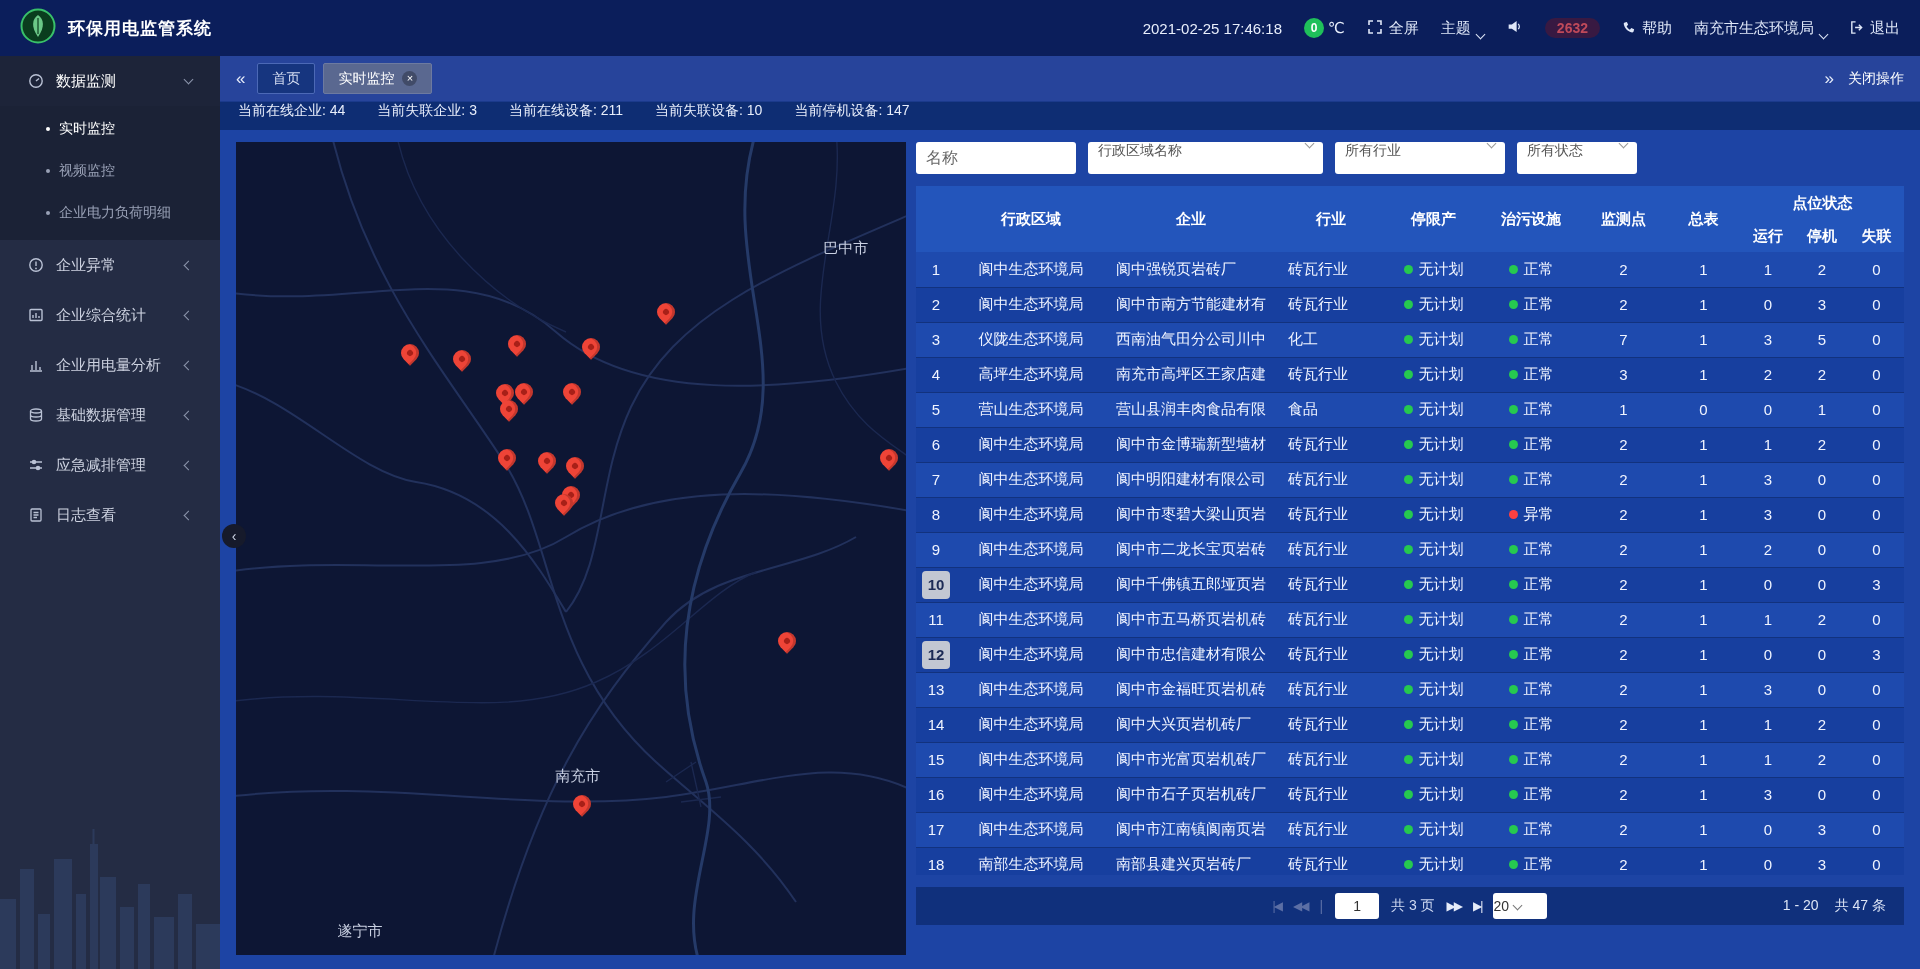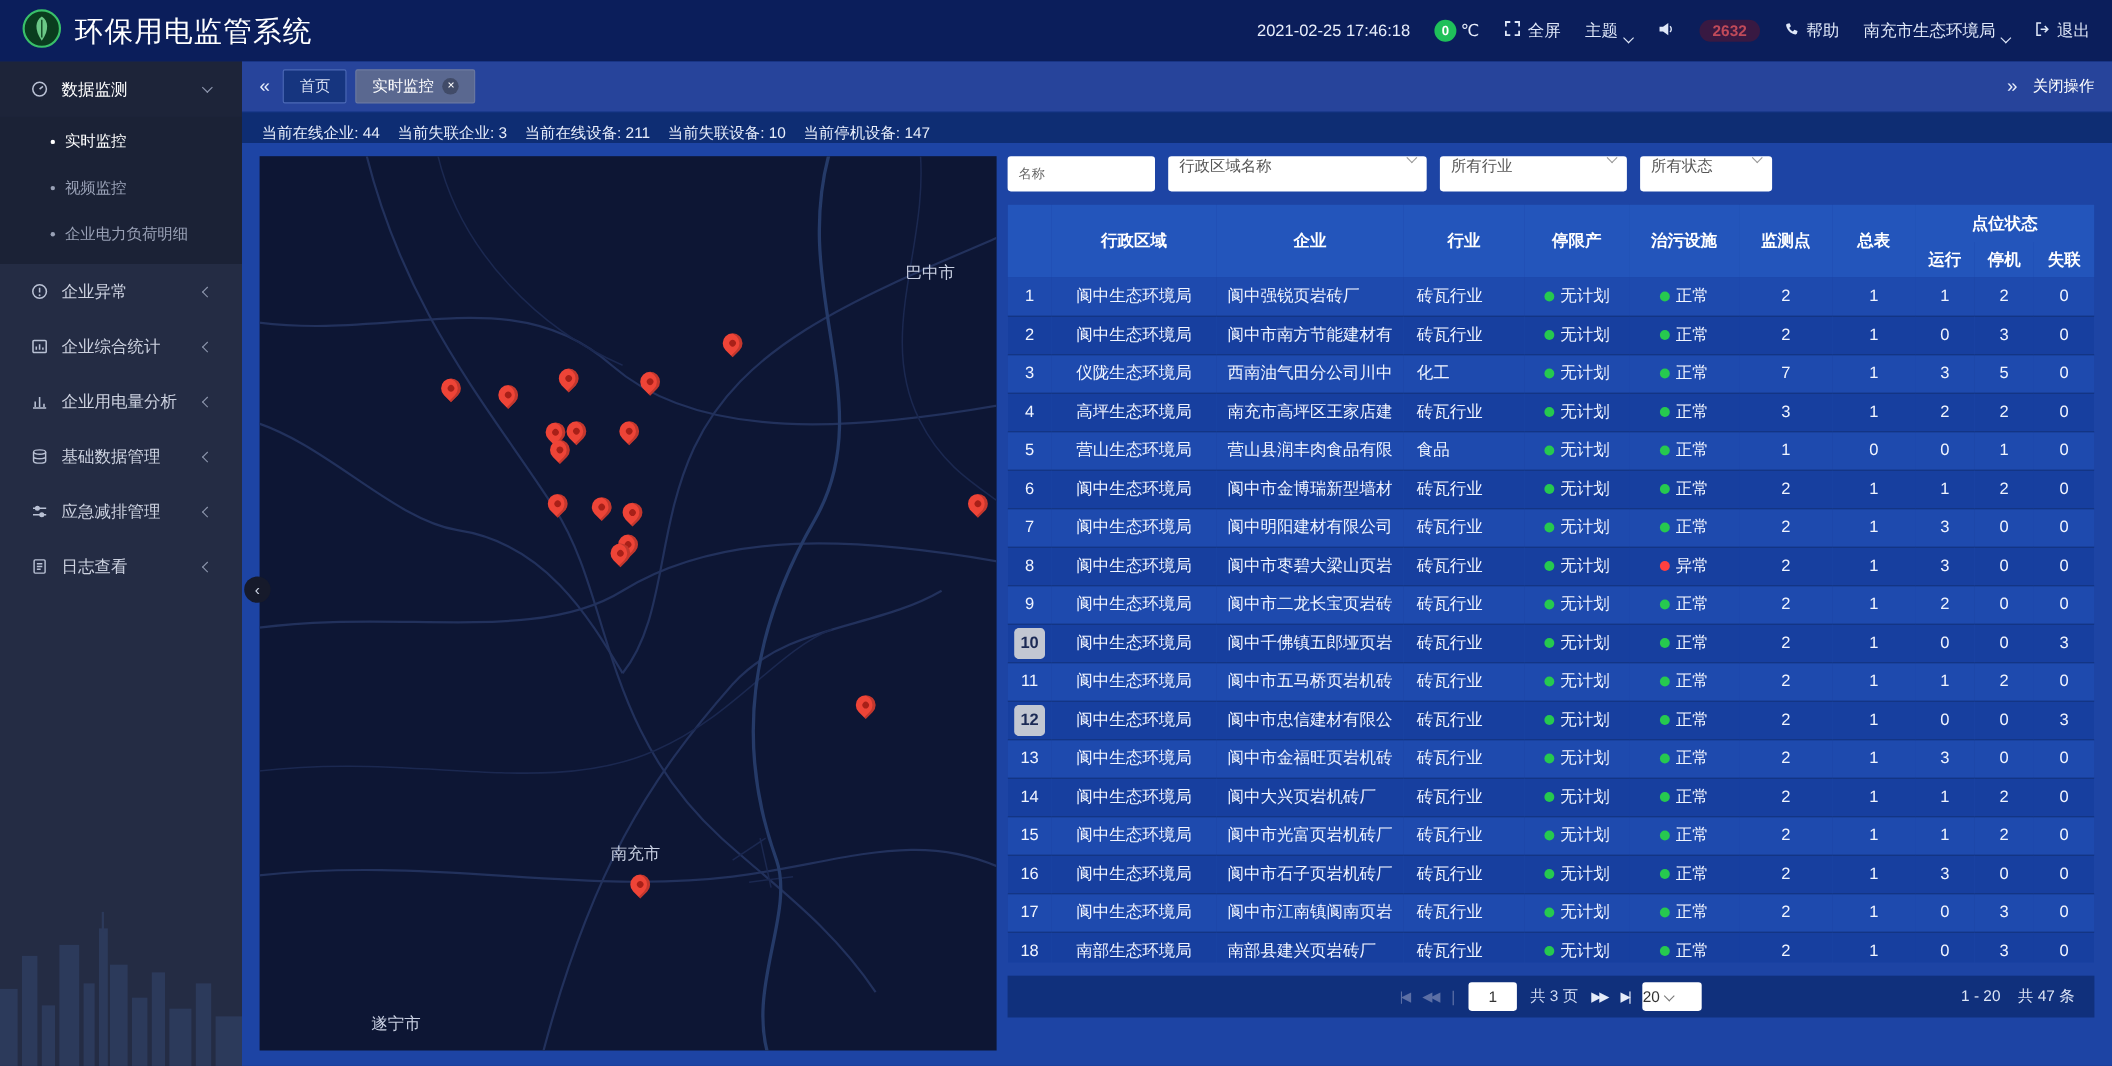--- a/index.html
+++ b/index.html
@@ -4,21 +4,21 @@
 <style>
   * { box-sizing: border-box; margin: 0; padding: 0; }
   html,body { width:1920px; height:969px; overflow:hidden;
     font-family:"Liberation Sans","DejaVu Sans",sans-serif; background:#0b1e5b; }
   .app { width:1920px; height:969px; display:flex; flex-direction:column; }
 
   
   .top { height:56px; background:#0b1e5b; display:flex; align-items:center;
     justify-content:space-between; padding:0 20px; color:#e8eefb; flex-shrink:0; }
   .h-left { display:flex; align-items:center; gap:12px; }
-  .app-title { font-size:26px; font-weight:normal; letter-spacing:1px; color:#fff; }
+  .app-title { font-size:17px; font-weight:bold; letter-spacing:1px; color:#fff; }
   .h-right { display:flex; align-items:center; gap:22px; font-size:15px; }
   .h-item { display:inline-flex; align-items:flex-end; gap:6px; color:#dfe7f8; cursor:pointer; }
   .temp-wrap { display:inline-flex; align-items:center; gap:4px; }
   .temp-badge { width:20px; height:20px; border-radius:50%; background:#1fc05a; color:#fff;
     font-size:12px; display:inline-flex; align-items:center; justify-content:center; font-weight:bold; }
   .alert-count { color:#c04a5a; background:rgba(110,20,35,.45); padding:2px 12px;
     border-radius:11px; font-weight:bold; font-size:14px; }
   .chev-down { width:7px; height:7px; border-right:1.5px solid currentColor;
     border-bottom:1.5px solid currentColor; transform:rotate(45deg); margin-top:-4px; display:inline-block; }
 
@@ -48,21 +48,21 @@
   .tabbar { height:46px; background:#27449b; display:flex; align-items:center;
     padding:0 16px; gap:12px; color:#fff; border-bottom:1px solid #1b3a8c; flex-shrink:0; }
   .tab-scroll { font-size:17px; color:#e8eefb; cursor:pointer; }
   .tab { height:31px; display:flex; align-items:center; padding:0 14px; gap:8px; font-size:14px;
     background:#16357f; border:1px solid #4c69b6; border-radius:2px; color:#d6def2; cursor:pointer; }
   .tab.active { background:#5a6890; border-color:#6d7aa0; color:#fff; }
   .tab-close { width:15px; height:15px; border-radius:50%; background:rgba(0,0,0,.28); color:#fff;
     display:flex; align-items:center; justify-content:center; font-size:11px; line-height:1; }
   .tabbar-right { margin-left:auto; display:flex; gap:14px; align-items:center; font-size:14px; color:#fff; }
 
-  .statsbar { height:28px; background:#0e2d73; display:flex; align-items:flex-end; gap:16px;
+  .statsbar { height:28px; background:#0e2d73; display:flex; align-items:flex-start; gap:32px;
     padding:0 18px; font-size:14px; color:#e8eefb; flex-shrink:0; }
 
   .content { flex:1; display:flex; gap:10px; padding:12px 16px 14px; min-height:0; }
 
   
   .map-wrap { width:670px; flex-shrink:0; position:relative; }
   .map { position:absolute; inset:0; background:#0d1634; overflow:hidden; }
   .map svg.roads { position:absolute; inset:0; }
   .map-label { position:absolute; transform:translate(-50%,-50%); color:#c9d0e2; font-size:15px; white-space:nowrap; }
   .pin { position:absolute; width:18px; height:18px; background:var(--pin,#ee4437);
@@ -70,22 +70,22 @@
     box-shadow:inset -2px -2px 0 rgba(0,0,0,.18); cursor:pointer; }
   .pin::after { content:""; position:absolute; left:6px; top:6px; width:6px; height:6px;
     border-radius:50%; background:#a82018; }
   .collapse-btn { position:absolute; left:-14px; top:calc(48.5% - 12px); width:24px; height:24px;
     border-radius:50%; background:#161a2b; color:#cfd6e6; display:flex; align-items:center;
     justify-content:center; z-index:6; cursor:pointer; font-size:14px; }
 
   
   .right { flex:1; display:flex; flex-direction:column; min-width:0; padding-bottom:30px; }
   .filters { display:flex; gap:12px; height:32px; margin-bottom:12px; flex-shrink:0; }
-  .f-input { width:134px; background:#fff; border:none; border-radius:3px; padding:16px 10px;
-    font-size:12px; color:#333; font-family:inherit; }
+  .f-input { width:160px; background:#fff; border:none; border-radius:3px; padding:16px 10px;
+    font-size:16px; color:#333; font-family:inherit; }
   .f-input::placeholder { color:#666; }
   .f-select { background:#fff; border-radius:3px; display:flex; 
     justify-content:space-between; padding:0 10px; font-size:14px; color:#555; cursor:pointer; }
   .f-select .chev-down { border-color:#999; margin-top:-2px; }
 
   .table-wrap { flex:1; overflow:hidden; }
   table { width:100%; border-collapse:collapse; table-layout:fixed; }
   thead th { background:#2355bb; color:#fff; font-weight:bold;
     font-size:15px; height:34px; text-align:center; }
   thead tr.subrow th { height:32px; }

